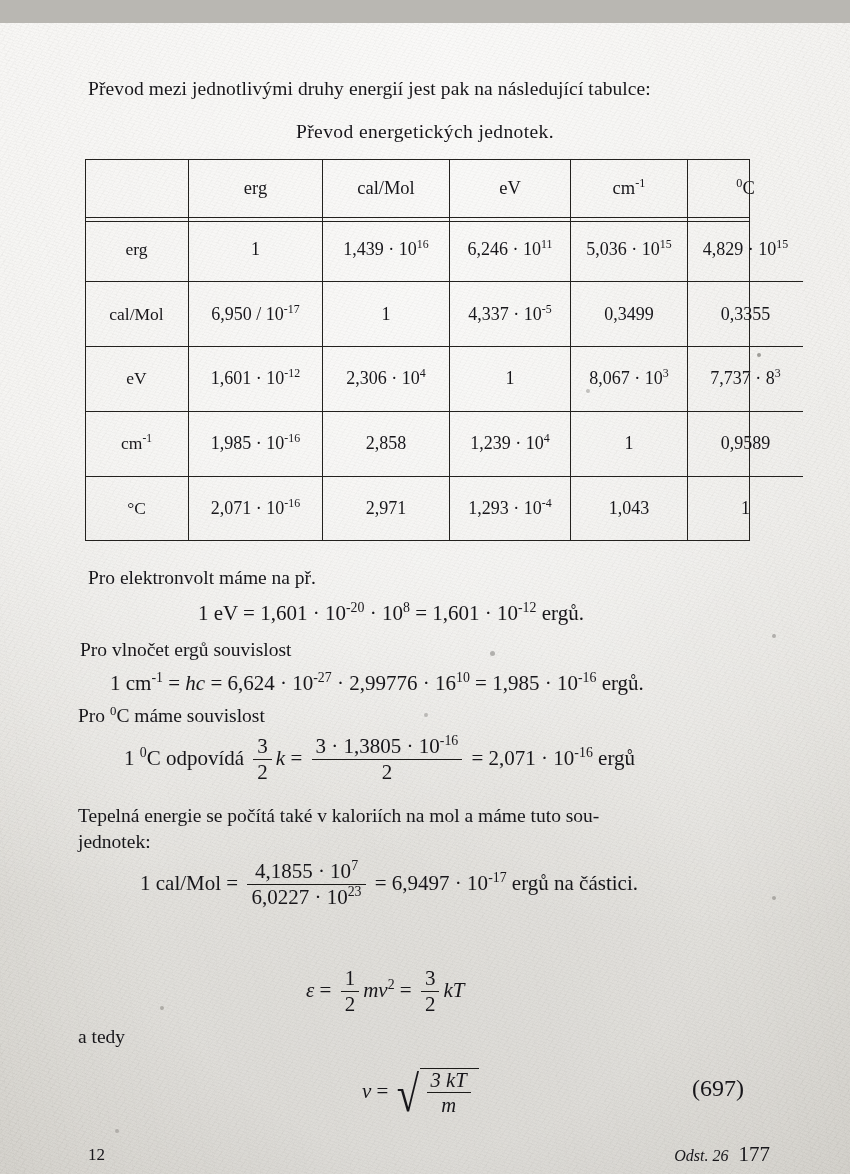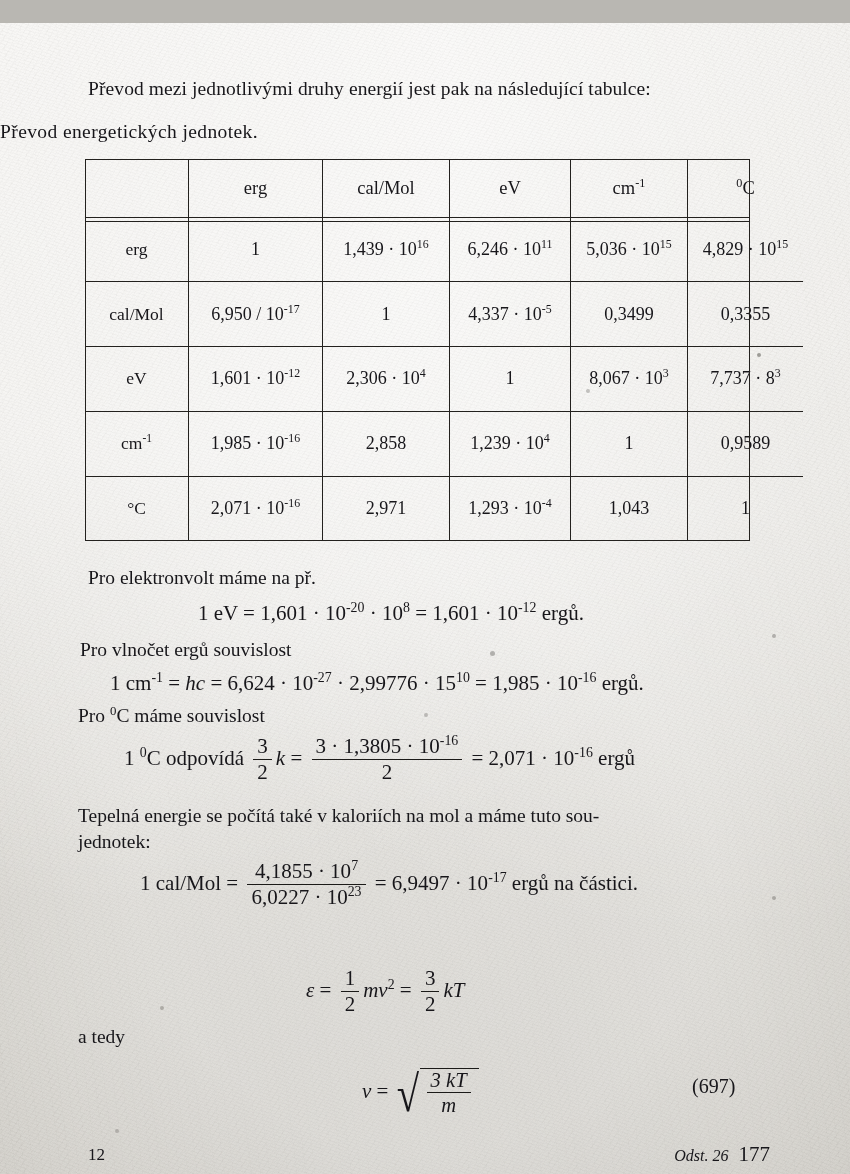--- a/index.html
+++ b/index.html
@@ -51,21 +51,21 @@
   }
   .intro {
     left: 88px;
     top: 55px;
     font-size: 19.5px;
   }
   .table-title {
     left: 0;
     top: 98px;
     width: 850px;
-    text-align: left;
+    text-align: center;
     font-size: 19.5px;
     letter-spacing: 0.4px;
     white-space: nowrap;
   }
 
   
   .tbl-wrap {
     position: absolute;
     left: 85px;
     top: 136px;
@@ -121,21 +121,21 @@
     font-size: 19.5px;
     line-height: 27px;
   }
   .eq {
     position: absolute;
     font-size: 21px;
     white-space: nowrap;
   }
   .eqnum {
     position: absolute;
-    font-size: 20px;
+    font-size: 24px;
   }
   i, .ital { font-style: italic; }
 
   
   .frac {
     display: inline-block;
     vertical-align: middle;
     text-align: center;
     margin: 0 4px;
     position: relative;
@@ -262,21 +262,21 @@
     <div class="tbl-dbl-top"></div>
   </div>
 
   <div class="para" style="left:88px; top:541px;">Pro elektronvolt máme na př.</div>
   <div class="eq" style="left:198px; top:578px;">
     <span>1 eV = 1,601 · 10</span><sup>-20</sup><span> · 10</span><sup>8</sup><span> = 1,601 · 10</span><sup>-12</sup><span> ergů.</span>
   </div>
 
   <div class="para" style="left:80px; top:613px;">Pro vlnočet ergů souvislost</div>
   <div class="eq" style="left:110px; top:648px;">
-    <span>1 cm</span><sup>-1</sup><span> = </span><span class="ital">hc</span><span> = 6,624 · 10</span><sup>-27</sup><span> · 2,99776 · 15</span><sup>10</sup><span> = 1,985 · 10</span><sup>-16</sup><span> ergů.</span>
+    <span>1 cm</span><sup>-1</sup><span> = </span><span class="ital">hc</span><span> = 6,624 · 10</span><sup>-27</sup><span> · 2,99776 · 16</span><sup>10</sup><span> = 1,985 · 10</span><sup>-16</sup><span> ergů.</span>
   </div>
 
   <div class="para" style="left:78px; top:679px;">
     <span>Pro </span><sup>0</sup><span>C máme souvislost</span>
   </div>
   <div class="eq" style="left:124px; top:713px;">
     <span>1 </span><sup>0</sup><span>C odpovídá </span><span class="frac"><span class="num">3</span><span class="den">2</span></span><span class="ital">k</span><span> = </span><span class="frac"><span class="num"><span>3 · 1,3805 · 10</span><sup>-16</sup></span><span class="den">2</span></span><span> = 2,071 · 10</span><sup>-16</sup><span> ergů</span>
   </div>
 
   <div class="para" style="left:78px; top:779px;">Tepelná energie se počítá také v kaloriích na mol a máme tuto sou-</div>

